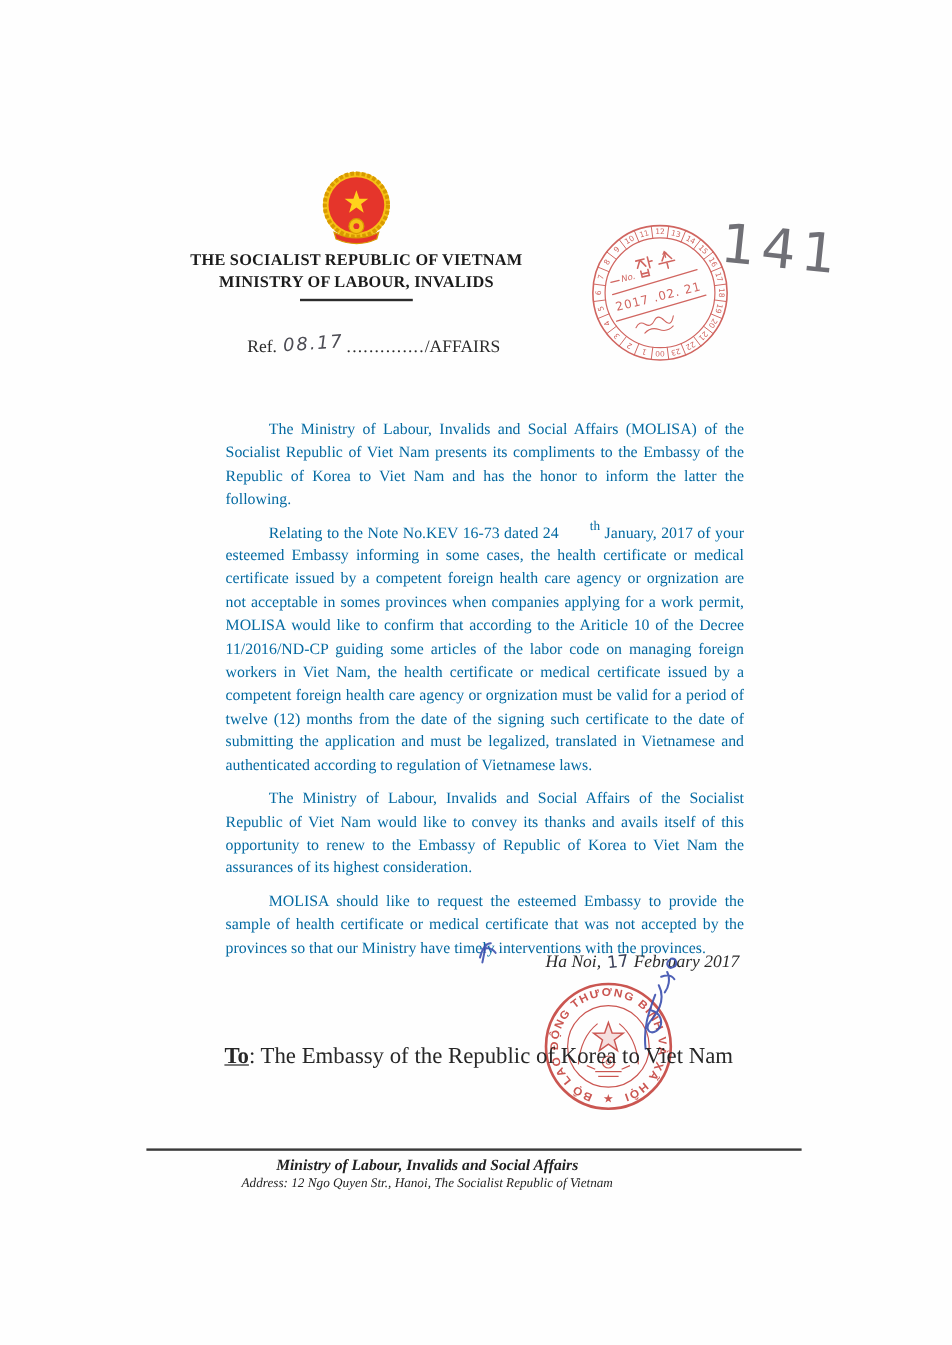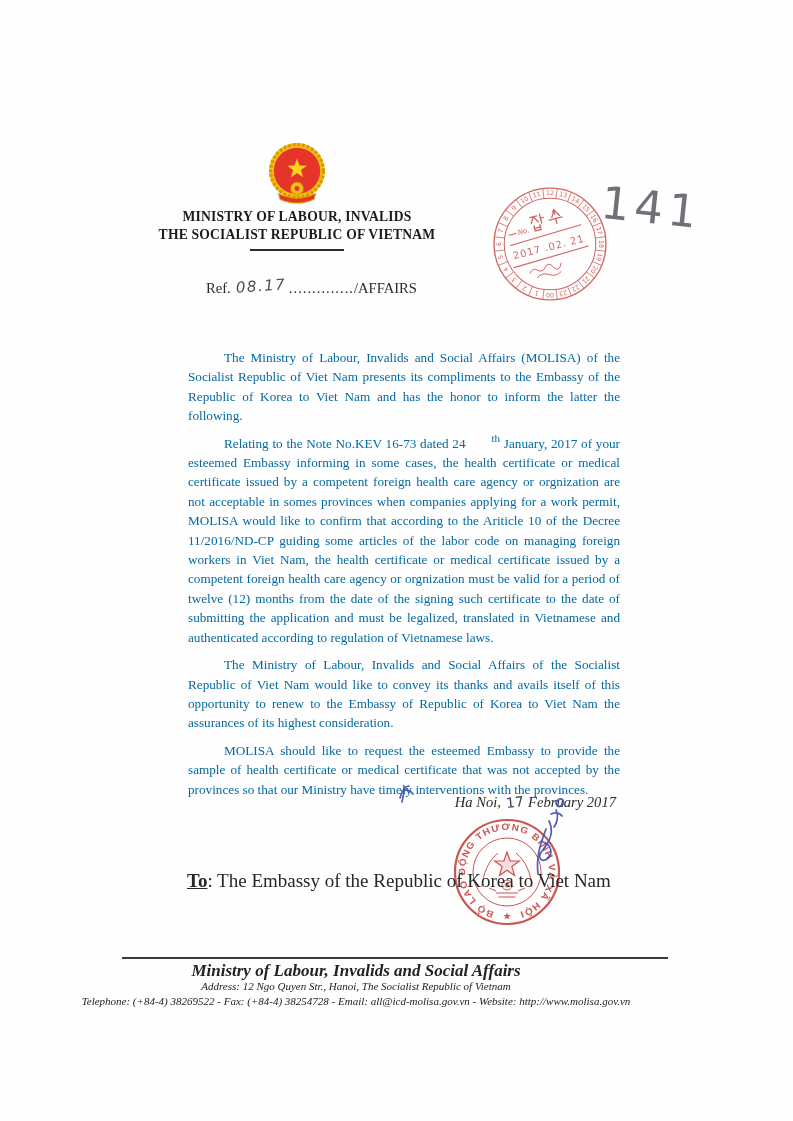--- a/index.html
+++ b/index.html
@@ -66,41 +66,41 @@
   .seal-bottom-star{font-size:8.5px;text-anchor:middle;}
   
   .pen-overlay{position:absolute;left:0;top:0;pointer-events:none;}
   .pen-overlay path{fill:none;stroke:var(--pen-blue);stroke-width:1.7;stroke-linecap:round;opacity:.9;}
   
   .toline{position:absolute;left:187px;top:870px;font-size:19px;color:#272727;white-space:nowrap;}
   .to-label{font-weight:bold;text-decoration:underline;}
   
   .footer{position:absolute;left:0;top:957px;width:712px;text-align:center;font-style:italic;color:#222;}
   .footer-rule{margin:0 0 4px 122px;width:546px;height:2px;background:#3a3a3a;}
-  .footer-org{font-weight:bold;font-size:17px;line-height:16px;}
+  .footer-org{font-weight:bold;font-size:13px;line-height:16px;}
   .footer-line{font-size:11px;line-height:15.2px;}
 </style>
 </head>
 <body>
 
 <div class="page">
 
   <svg class="emblem" width="64" height="64" viewBox="0 0 62 62" aria-hidden="true">
     <circle cx="31" cy="28" r="27" fill="#f6c115"></circle>
     <circle cx="31" cy="28" r="25.5" fill="none" stroke="#d89a00" stroke-width="3.2" stroke-dasharray="3 1.6"></circle>
     <circle cx="31" cy="28" r="22.5" fill="#e5352b"></circle>
     <polygon points="31,16 33.4,22.8 40.5,22.9 34.8,27.2 36.9,34.1 31,30 25.1,34.1 27.2,27.2 21.5,22.9 28.6,22.8" fill="#ffd21c"></polygon>
     <circle cx="31" cy="45" r="6" fill="#f6c115" stroke="#d89a00" stroke-width="1"></circle>
     <circle cx="31" cy="45" r="2.4" fill="#e5352b"></circle>
     <path d="M13,50 q18,9 36,0 l-1.6,5.4 q-16,7.4 -32.8,0 Z" fill="#e5352b" stroke="#d89a00" stroke-width="1"></path>
   </svg>
 
   <div class="letterhead">
+    <div>THE SOCIALIST REPUBLIC OF VIETNAM</div>
     <div>MINISTRY OF LABOUR, INVALIDS</div>
-    <div>THE SOCIALIST REPUBLIC OF VIETNAM</div>
     <div class="letterhead-rule"></div>
   </div>
 
   <div class="ref">
     <span>Ref.</span>
     <span class="hw-ref">08.17</span><span class="ref-dots">..............</span><span>/AFFAIRS</span>
   </div>
 
   <svg class="stamp" width="118" height="118" viewBox="0 0 116 116" aria-hidden="true">
     <circle cx="58" cy="58" r="55" stroke-width="1.3"></circle>
@@ -213,16 +213,15 @@
   </svg>
 
   <div class="toline">
     <span class="to-label">To</span><span>: The Embassy of the Republic of Korea to Viet Nam</span>
   </div>
 
   <div class="footer">
     <div class="footer-rule"></div>
     <div class="footer-org">Ministry of Labour, Invalids and Social Affairs</div>
     <div class="footer-line">Address: 12 Ngo Quyen Str., Hanoi, The Socialist Republic of Vietnam</div>
-    <div class="footer-line">Telephone: (+84-4) 38269522 - Fax: (+84-4) 38254728 - Email: all@icd-molisa.gov.vn - Website: http://www.molisa.gov.vn</div>
   </div>
 
 </div>
 
 </body></html>

